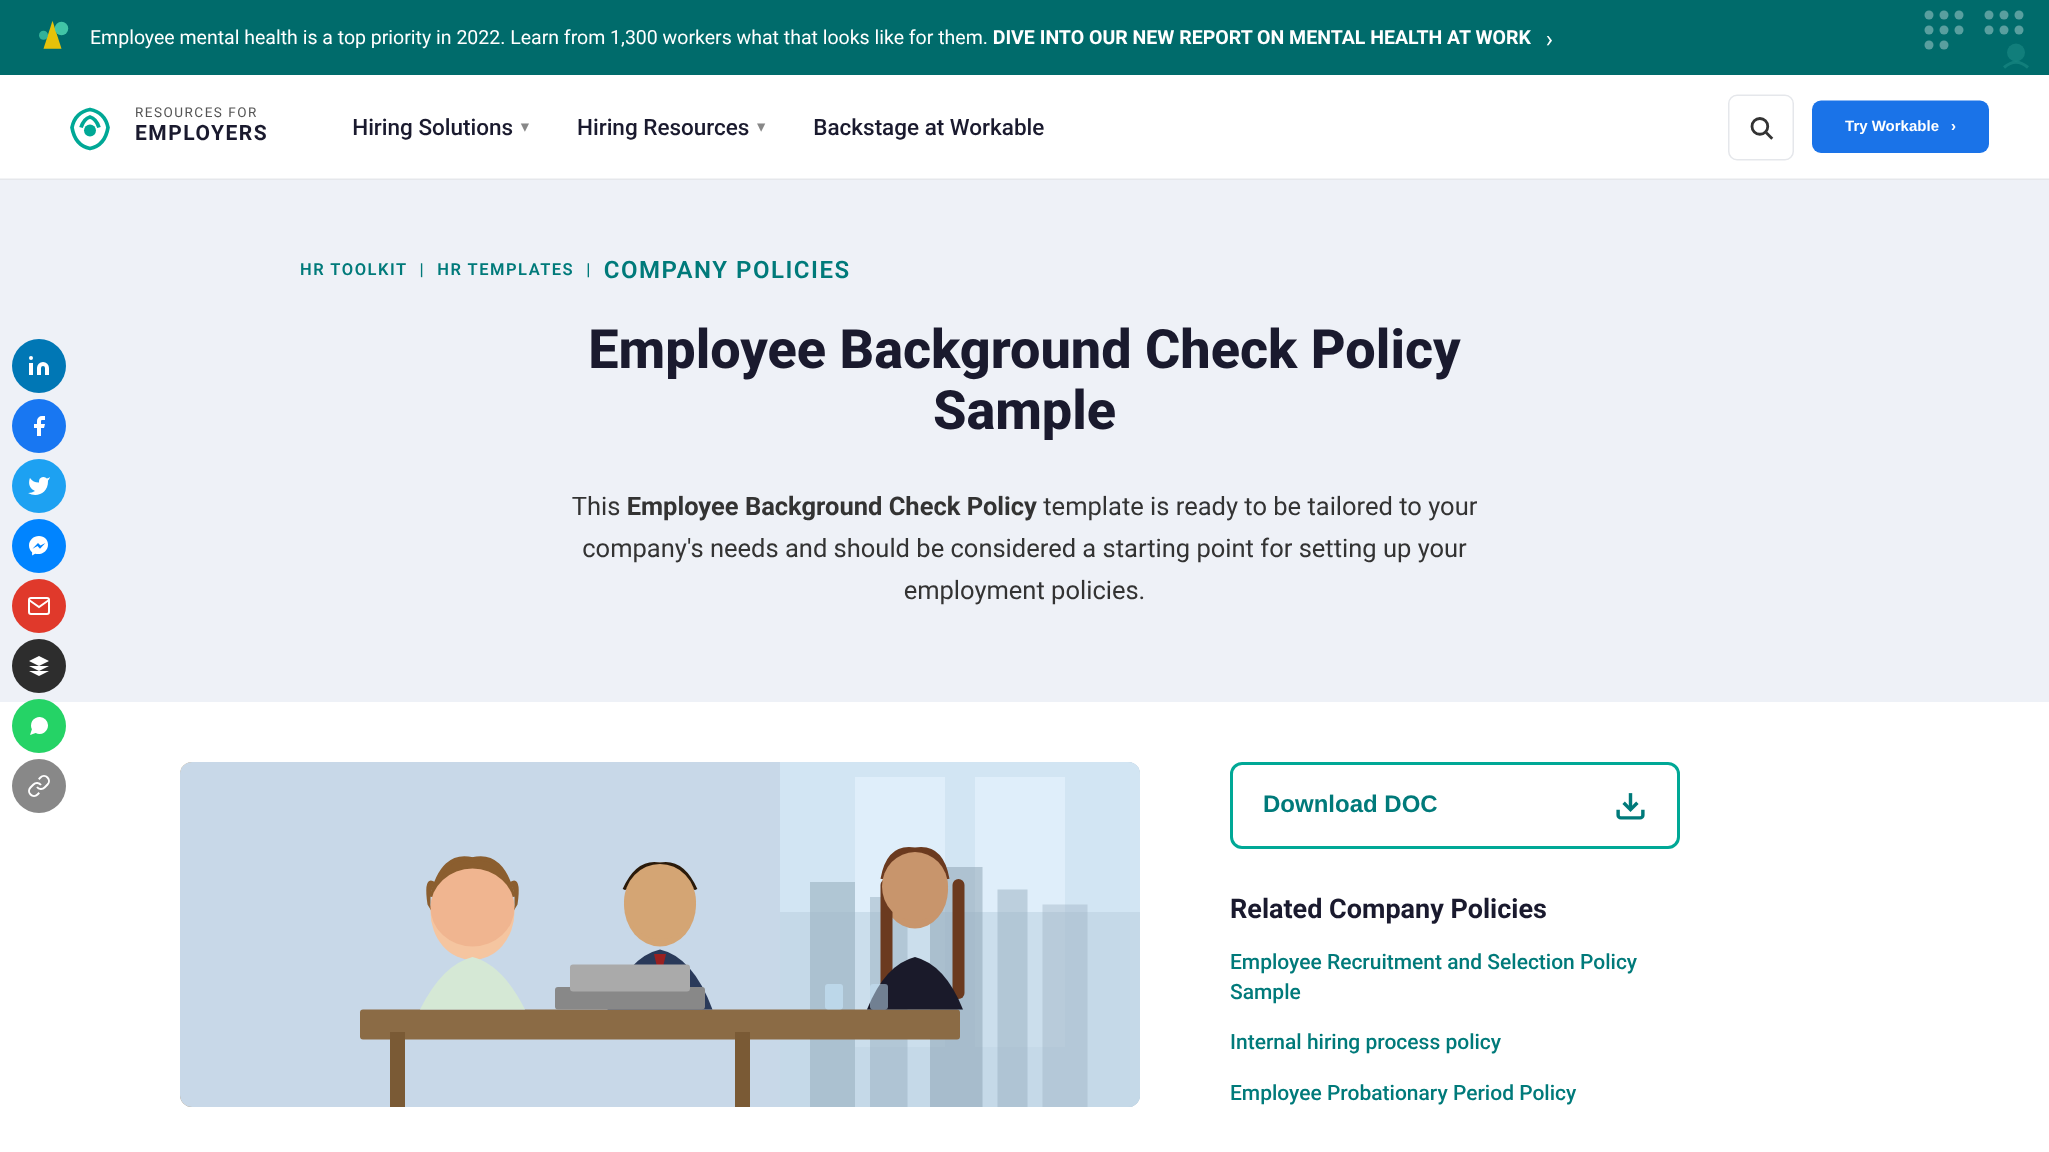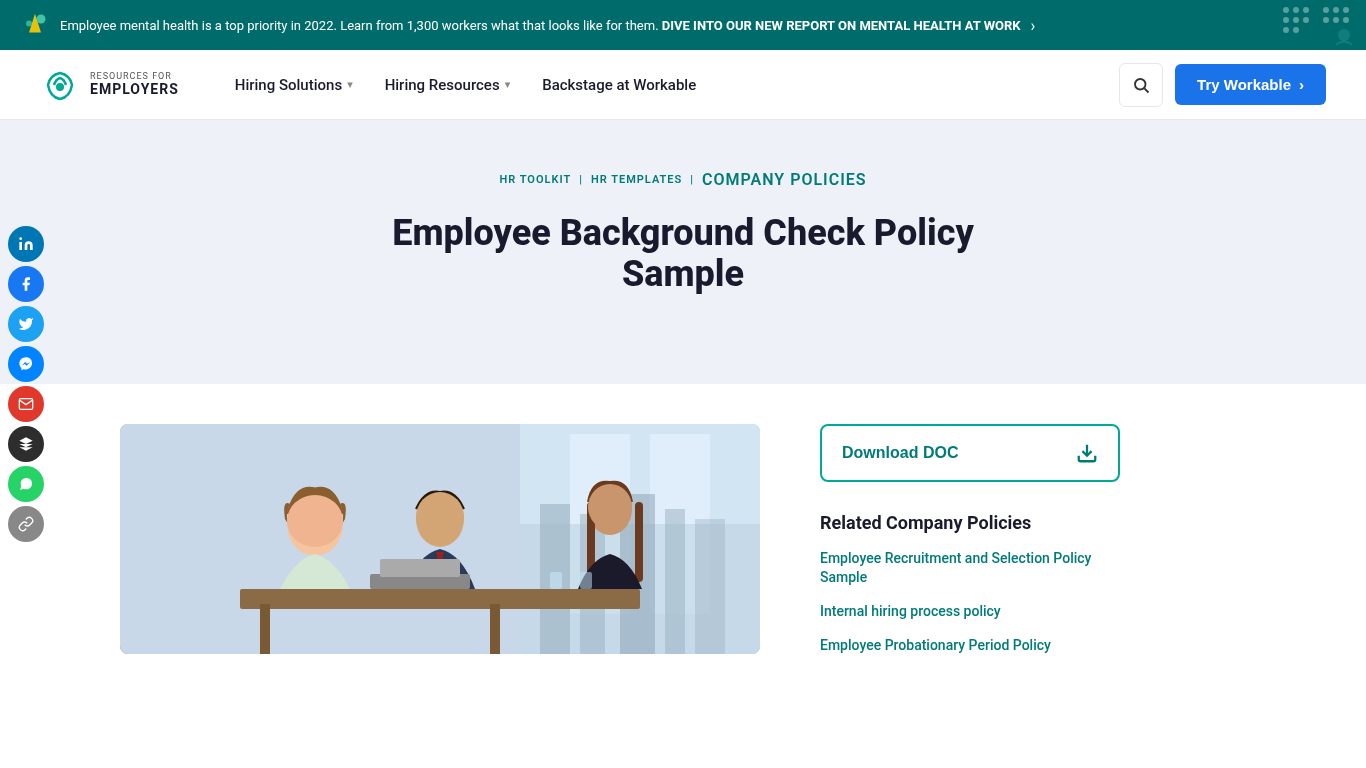--- a/index.html
+++ b/index.html
@@ -108,21 +108,21 @@
       display: flex;
       align-items: center;
       justify-content: center;
       cursor: pointer;
       margin-left: auto;
     }
     .try-workable-btn {
       background-color: #1a73e8;
       color: white;
       font-weight: 700;
-      font-size: 15px;
+      font-size: 10px;
       border: none;
       border-radius: 6px;
       padding: 12px 22px;
       cursor: pointer;
       display: flex;
       align-items: center;
       gap: 8px;
       margin-left: 12px;
       white-space: nowrap;
     }
@@ -130,21 +130,21 @@
     
     .hero-section {
       background-color: #eef1f7;
       text-align: center;
       padding: 50px 200px 60px;
       position: relative;
     }
     .breadcrumb-nav {
       display: flex;
       align-items: center;
-      justify-content: center;
+      justify-content: flex-start;
       gap: 8px;
       font-size: 11px;
       font-weight: 600;
       color: #007a7a;
       text-transform: uppercase;
       letter-spacing: 1px;
       margin-bottom: 24px;
     }
     .hero-title {
       font-size: 36px;
@@ -387,20 +387,23 @@
 
 <section class="hero-section">
   <div class="breadcrumb-nav">
     <a href="#" style="color:#007a7a;text-decoration:none;font-size:11px;font-weight:600;letter-spacing:1px;text-transform:uppercase;">HR TOOLKIT</a>
     <span>|</span>
     <a href="#" style="color:#007a7a;text-decoration:none;font-size:11px;font-weight:600;letter-spacing:1px;text-transform:uppercase;">HR TEMPLATES</a>
     <span>|</span>
     <a href="#" style="color:#007a7a;text-decoration:none;font-size:16px;font-weight:600;letter-spacing:1px;text-transform:uppercase;">COMPANY POLICIES</a>
   </div>
   <h1 class="hero-title">Employee Background Check Policy Sample</h1>
+  <p class="hero-desc">
+    <span>This </span><strong>Employee Background Check Policy</strong><span> template is ready to be tailored to your company's needs and should be considered a starting point for setting up your employment policies.</span>
+  </p>
 </section>
 
 <div class="main-content">
   <div class="article-area">
     <div class="article-image">
       
       <svg width="100%" height="230" viewBox="0 0 640 230">
 
         <rect width="640" height="230" fill="#c8d8e8"></rect>
 

